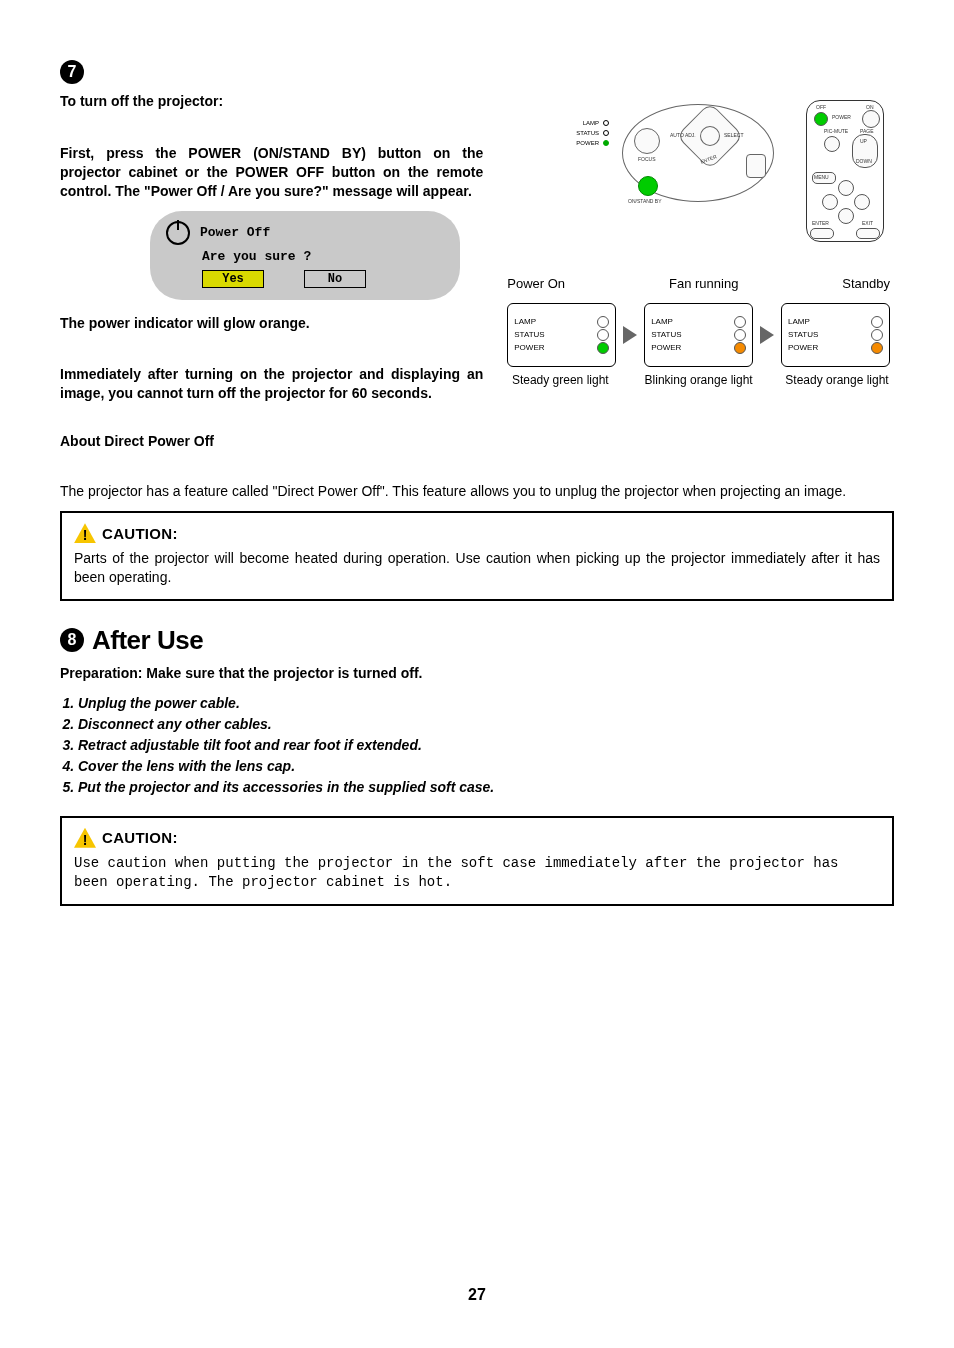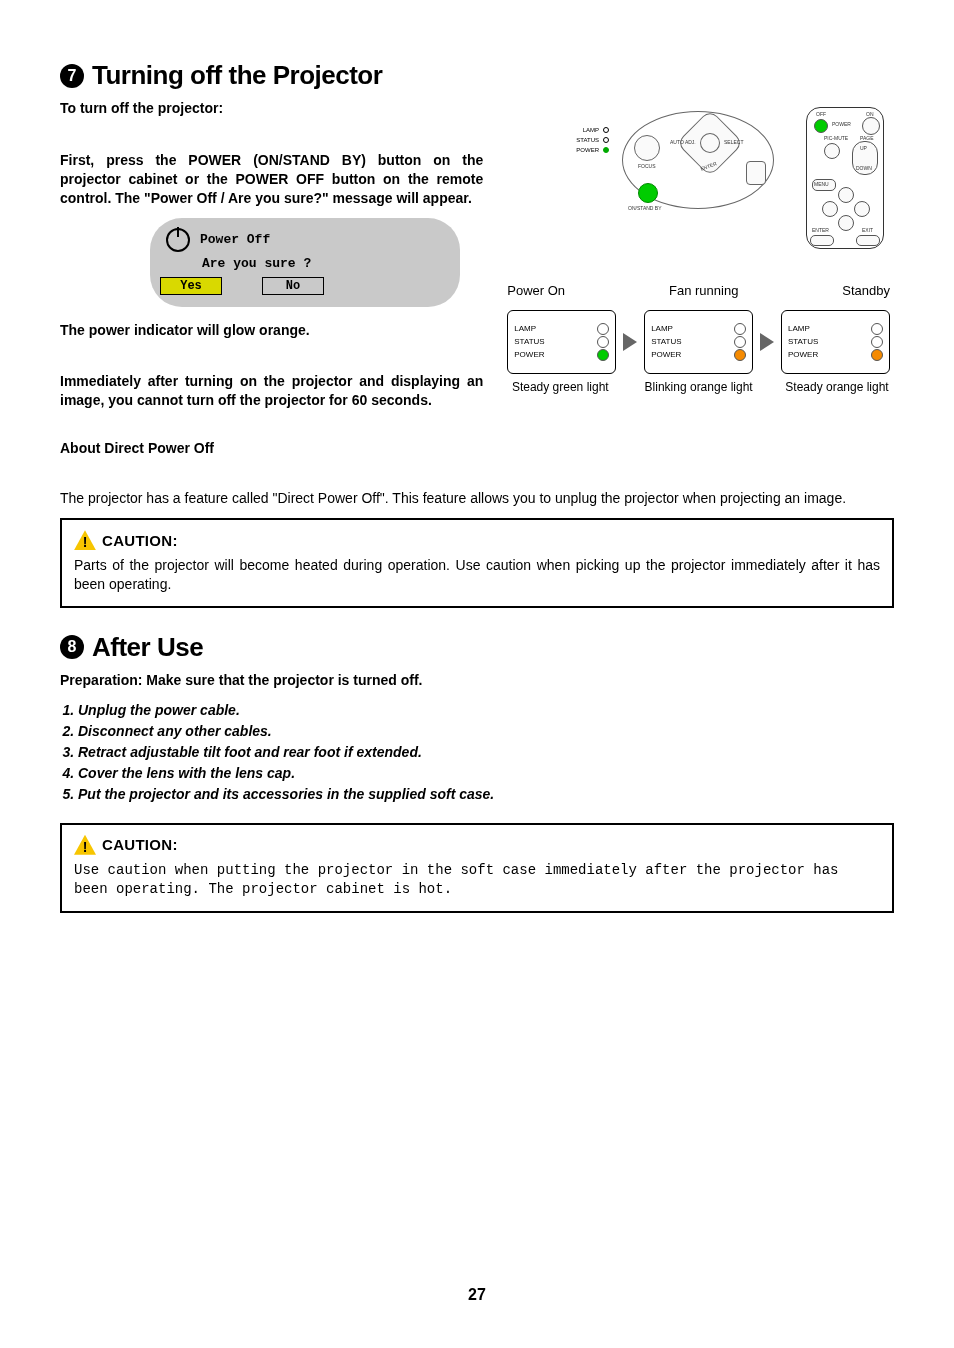--- a/index.html
+++ b/index.html
@@ -62,21 +62,21 @@
     margin: 10px 0 14px 90px;
     width: 290px;
     padding: 10px 10px 12px 10px;
     font-family: "Courier New", monospace;
     font-weight: bold;
     font-size: 13px;
     border-radius: 32px;
   }
   .dialog-row1 { display: flex; align-items: center; gap: 10px; margin-left: 6px; }
   .dialog-row2 { margin-left: 42px; margin-top: 4px; }
-  .dialog-buttons { display: flex; gap: 40px; margin-top: 6px; }
+  .dialog-buttons { display: flex; gap: 40px; margin-left: 42px; margin-top: 6px; }
   .dlg-btn {
     border: 1px solid #000;
     width: 60px;
     text-align: center;
     font-size: 12px;
     padding: 1px 0;
   }
   .dlg-yes { background: #d9d900; }
   .dlg-no { background: #c9c9c9; }
   .power-icon {
@@ -151,21 +151,20 @@
   .ol-steps { margin: 4px 0 18px 0; padding-left: 18px; font-style: italic; font-weight: bold; font-size: 14px; line-height: 1.5; }
   .page-num { text-align: center; font-weight: bold; font-size: 16px; position: absolute; bottom: 44px; left: 0; right: 0; }
 </style>
 </head>
 <body>
 
 <div class="page">
 
   <div class="section-heading">
     <span class="step-badge">7</span>
-    <span class="section-title">Turning off the Projector</span>
   </div>
 
   <div class="two-col">
     <div class="col-left">
       <p class="bold">To turn off the projector:</p>
       <p class="bold justify">First, press the POWER (ON/STAND BY) button on the projector cabinet or the POWER OFF button on the remote control. The "Power Off / Are you sure?" message will appear.</p>
 
       <div class="dialog-box">
         <div class="dialog-row1">
           <span class="power-icon"></span>

